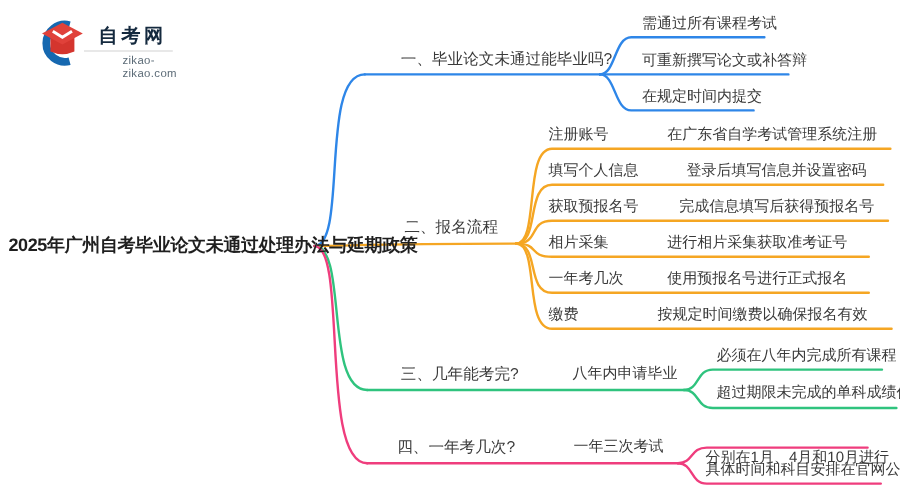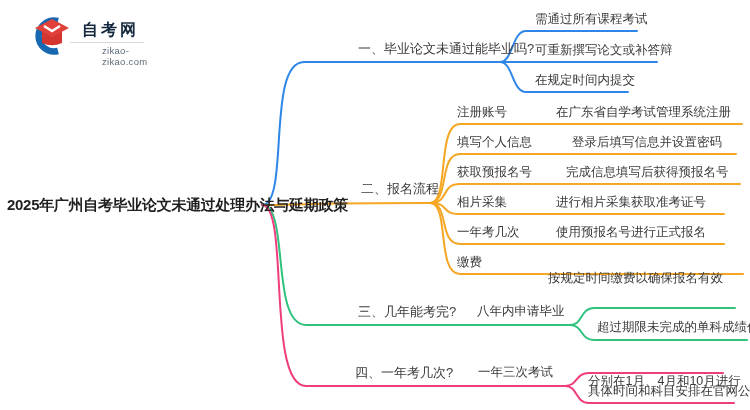--- a/index.html
+++ b/index.html
@@ -2,21 +2,21 @@
 <html><head>
 <meta charset="utf-8">
 <style>
   html,body{margin:0;padding:0;background:#fff;}
   body{width:750px;height:410px;position:relative;overflow:hidden;
        font-family:"Liberation Sans","DejaVu Sans",sans-serif;}
   .canvas{position:absolute;inset:0;width:750px;height:410px;}
   svg.lines{position:absolute;left:0;top:0;}
   .node{position:absolute;white-space:nowrap;color:#333;font-size:13px;line-height:15px;}
   .root-node{font-size:15px;font-weight:600;color:#1f1f1f;letter-spacing:-0.3px;}
-  .lvl1{font-size:13px;color:#3a3a3a;margin-left:24px;}
+  .lvl1{font-size:13px;color:#3a3a3a;}
   .leaf{font-size:12.5px;color:#3a3a3a;}
   
   .logo{position:absolute;left:26px;top:12px;width:130px;height:48px;}
   .logo-icon{position:absolute;left:2px;top:2px;}
   .logo-title{position:absolute;left:56px;top:8px;font-size:16px;font-weight:bold;
               color:#14293e;letter-spacing:3px;}
   .logo-divider{position:absolute;left:44px;top:30px;width:74px;height:1px;background:#d9d9d9;}
   .logo-url{position:absolute;left:42px;top:33px;font-size:9.5px;color:#5c6b77;letter-spacing:0.3px;margin-left:34px;}
 </style>
 </head>
@@ -79,24 +79,25 @@
   <span class="node leaf" style="left:556px;top:105px;">在广东省自学考试管理系统注册</span>
   <span class="node leaf" style="left:457px;top:135px;">填写个人信息</span>
   <span class="node leaf" style="left:572px;top:135px;">登录后填写信息并设置密码</span>
   <span class="node leaf" style="left:457px;top:165px;">获取预报名号</span>
   <span class="node leaf" style="left:566px;top:165px;">完成信息填写后获得预报名号</span>
   <span class="node leaf" style="left:457px;top:195px;">相片采集</span>
   <span class="node leaf" style="left:556px;top:195px;">进行相片采集获取准考证号</span>
   <span class="node leaf" style="left:457px;top:225px;">一年考几次</span>
   <span class="node leaf" style="left:556px;top:225px;">使用预报名号进行正式报名</span>
   <span class="node leaf" style="left:457px;top:255px;">缴费</span>
-  <span class="node leaf" style="left:548px;top:255px;margin-top:16px;">按规定时间缴费以确保报名有效</span>
+  <span class="node leaf" style="left:548px;top:255px;">按规定时间缴费以确保报名有效</span>
 
   <span class="node leaf" style="left:477px;top:304px;">八年内申请毕业</span>
   <span class="node lvl1" style="left:334px;top:304px;">三、几年能考完?</span>
+  <span class="node leaf" style="left:597px;top:289px;">必须在八年内完成所有课程</span>
   <span class="node leaf" style="left:597px;top:320px;">超过期限未完成的单科成绩作废</span>
 
   <span class="node lvl1" style="left:331px;top:365px;">四、一年考几次?</span>
   <span class="node leaf" style="left:478px;top:365px;">一年三次考试</span>
   <span class="node leaf" style="left:588px;top:374px;">分别在1月、4月和10月进行</span>
   <span class="node leaf" style="left:588px;top:384px;">具体时间和科目安排在官网公布</span>
 
 </div>
 
 </body></html>

